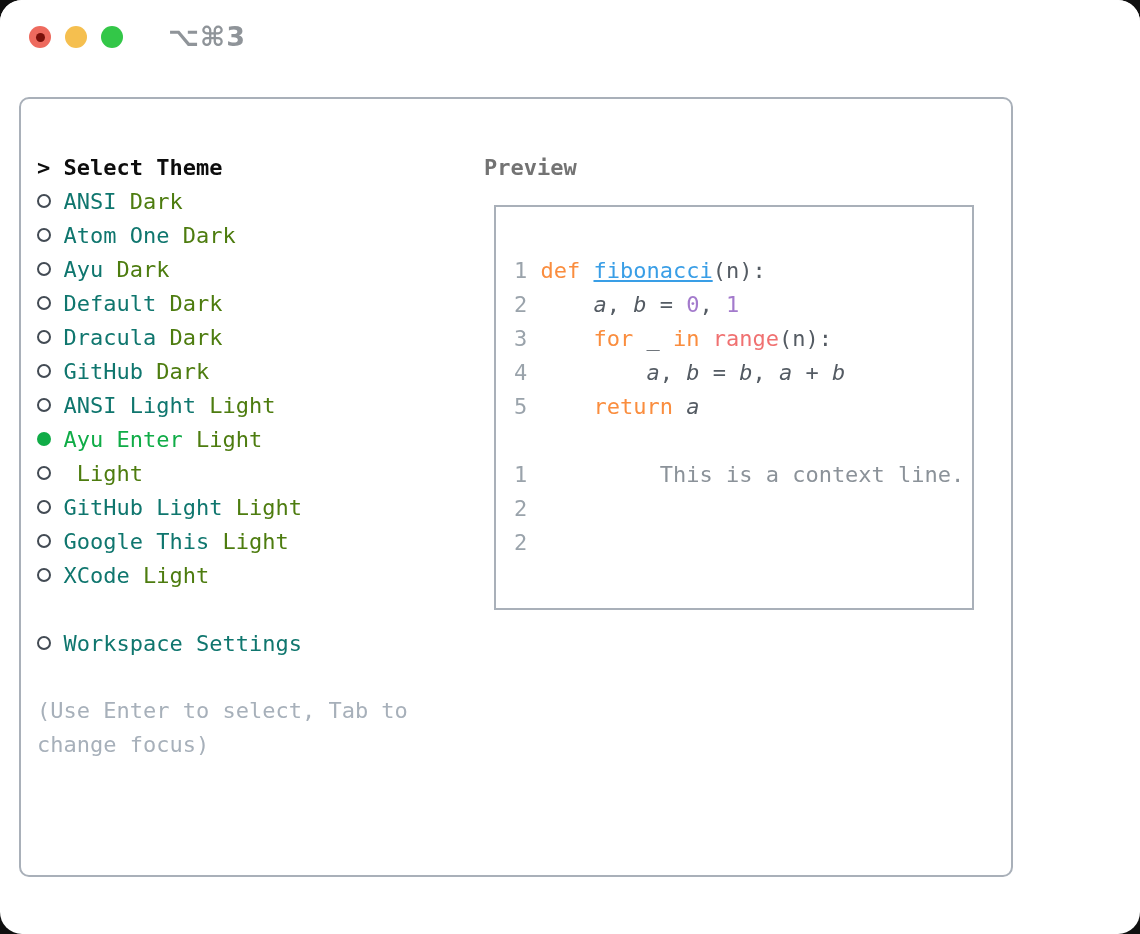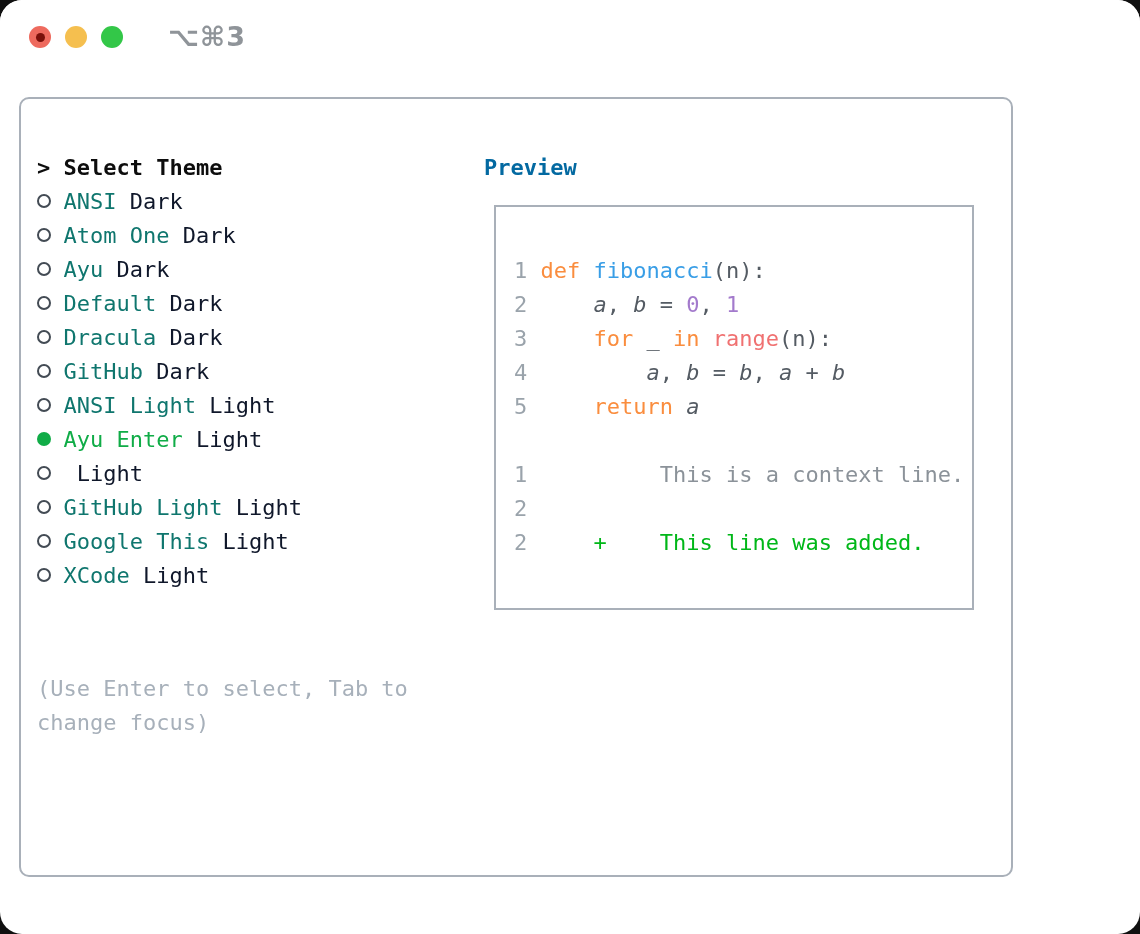--- a/index.html
+++ b/index.html
@@ -32,35 +32,35 @@
   .right-col { flex:1; padding:51px 0 0 0; }
 
   .row { display:flex; align-items:center; height:34px; font-size:22px; white-space:pre; }
   .row.header { font-weight:bold; color:#0d0d0d; }
   .marker { display:inline-flex; width:2ch; align-items:center; flex:none; }
   .marker .dot { width:14px; height:14px; border-radius:50%; border:2px solid #434b54; }
   .row.selected .dot { border:none; background:var(--accent-green); }
   .chev { font-weight:bold; color:#0d0d0d; }
   .item-name { color:#0f766e; }
   .row.selected .item-name { color:var(--accent-green); }
-  .item-suffix { color:#0f172a; }
+  .item-suffix { color:#4d7c0f; }
   .spacer { height:34px; }
-  .hint { margin-top:12px; width:29ch; font-size:22px; line-height:34px; color:#a7b0ba; white-space:pre-wrap; }
+  .hint { margin-top:0; width:29ch; font-size:22px; line-height:34px; color:#a7b0ba; white-space:pre-wrap; }
 
   
-  .preview-label { height:34px; font-size:22px; font-weight:bold; color:#0369a1; display:flex; align-items:center; }
+  .preview-label { height:34px; font-size:22px; font-weight:bold; color:#737373; display:flex; align-items:center; }
   .preview-box {
     margin:21px 0 0 10px; width:480px;
     border:2px solid #a9b0b9; background:#fff;
     padding:46px 16px 49px 18px;
   }
   .cl { height:34px; font-size:22px; white-space:pre; display:flex; align-items:center; }
   .ln { display:inline-block; width:2ch; color:#9aa3ab; flex:none; }
   .tok-kw   { color:var(--syn-keyword); }
-  .tok-fn   { color:var(--syn-entity); }
+  .tok-fn   { color:var(--syn-entity);text-decoration:underline; }
   .tok-call { color:var(--syn-markup); }
   .tok-num  { color:var(--syn-constant); }
   .tok-pl   { color:#545b63; }
   .tok-var  { color:#545b63; font-style:italic; }
   .diff-context { color:#8b9299; }
   .diff-deleted { color:var(--diff-red); }
   .diff-added   { color:var(--diff-green); }
 </style>
 </head>
 <body>
@@ -95,20 +95,21 @@
           <div class="row selected"><span class="marker"><span class="dot"></span></span><span class="item-name">Ayu Enter</span><span class="item-suffix"> Light</span></div>
           <div class="row"><span class="marker"><span class="dot"></span></span><span class="item-suffix"> Light</span></div>
           <div class="row"><span class="marker"><span class="dot"></span></span><span class="item-name">GitHub Light</span><span class="item-suffix"> Light</span></div>
           <div class="row"><span class="marker"><span class="dot"></span></span><span class="item-name">Google This</span><span class="item-suffix"> Light</span></div>
           <div class="row"><span class="marker"><span class="dot"></span></span><span class="item-name">XCode</span><span class="item-suffix"> Light</span></div>
         </div>
 
       <div class="spacer"></div>
 
       <div id="apply-list">
+          <div class="row"><span class="marker"><span class="dot"></span></span><span class="item-name">Workspace Settings</span></div>
         </div>
 
       <div class="spacer"></div>
 
       <div class="hint">(Use Enter to select, Tab to change focus)</div>
     </div>
 
     <div class="right-col">
       <div class="preview-label">Preview</div>
       <div class="preview-box">
@@ -116,19 +117,19 @@
             <div class="cl"><span class="ln">1</span><span class="tok-kw">def</span><span class="tok-pl"> </span><span class="tok-fn">fibonacci</span><span class="tok-pl">(n):</span></div>
             <div class="cl"><span class="ln">2</span><span class="tok-pl">    </span><span class="tok-var">a</span><span class="tok-pl">, </span><span class="tok-var">b</span><span class="tok-pl"> = </span><span class="tok-num">0</span><span class="tok-pl">, </span><span class="tok-num">1</span></div>
             <div class="cl"><span class="ln">3</span><span class="tok-pl">    </span><span class="tok-kw">for</span><span class="tok-pl"> _ </span><span class="tok-kw">in</span><span class="tok-pl"> </span><span class="tok-call">range</span><span class="tok-pl">(n):</span></div>
             <div class="cl"><span class="ln">4</span><span class="tok-pl">        </span><span class="tok-var">a</span><span class="tok-pl">, </span><span class="tok-var">b</span><span class="tok-pl"> = </span><span class="tok-var">b</span><span class="tok-pl">, </span><span class="tok-var">a</span><span class="tok-pl"> + </span><span class="tok-var">b</span></div>
             <div class="cl"><span class="ln">5</span><span class="tok-pl">    </span><span class="tok-kw">return</span><span class="tok-pl"> </span><span class="tok-var">a</span></div>
           </div>
         <div class="spacer"></div>
         <div id="diff-lines">
             <div class="cl diff-context"><span class="ln">1</span><span>         This is a context line.</span></div>
             <div class="cl diff-deleted"><span class="ln">2</span></div>
-            <div class="cl diff-added"><span class="ln">2</span><span>    +    This line was added.</span></div>
+            <div class="cl diff-added"><span class="ln">2</span></div>
           </div>
       </div>
     </div>
 
   </div>
 </div>
 
 </body></html>

